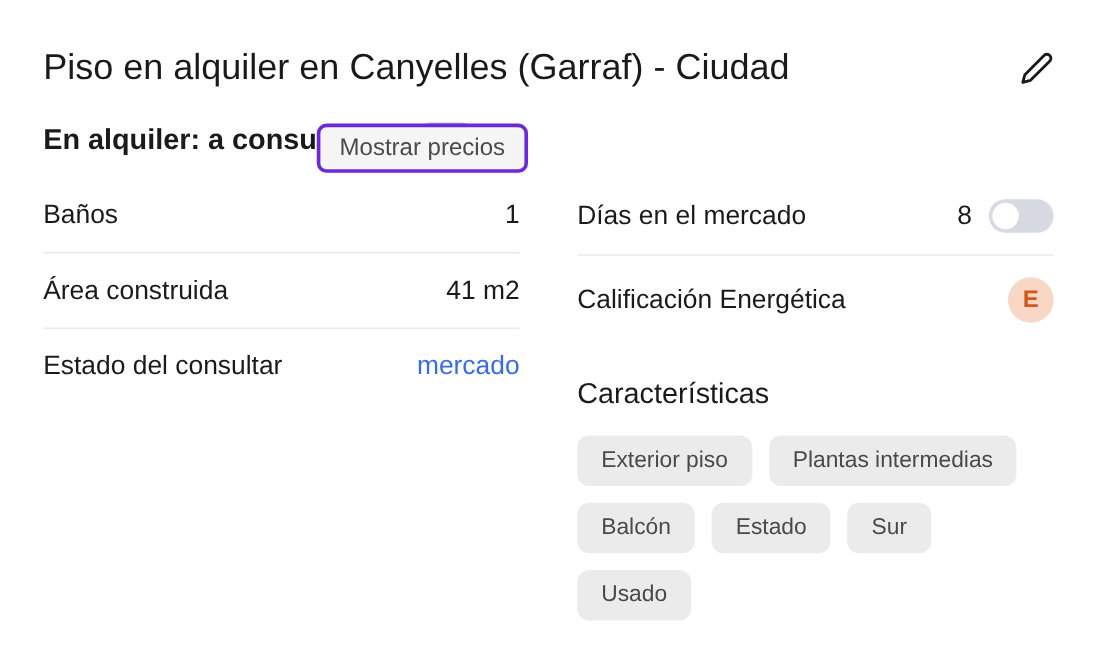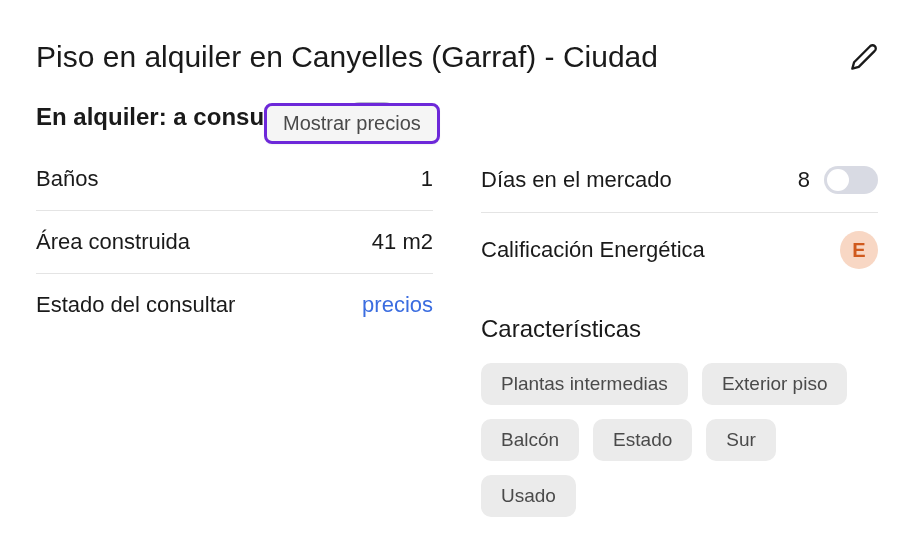--- a/index.html
+++ b/index.html
@@ -190,42 +190,42 @@
     <div class="stat-row">
       <span class="stat-label">Baños</span>
       <span class="stat-value">1</span>
     </div>
     <div class="stat-row">
       <span class="stat-label">Área construida</span>
       <span class="stat-value">41 m2</span>
     </div>
     <div class="stat-row no-border">
       <span class="stat-label">Estado del consultar</span>
-      <span class="stat-value stat-link">precios</span>
+      <span class="stat-value stat-link">mercado</span>
     </div>
   </div>
 
   <div class="col">
     <div class="stat-row">
       <span class="stat-label">Días en el mercado</span>
       <div class="stat-value-group">
         <span class="stat-value">8</span>
         <div class="toggle-small">
           <div class="toggle-small-knob"></div>
         </div>
       </div>
     </div>
     <div class="stat-row no-border">
       <span class="stat-label">Calificación Energética</span>
       <span class="energy-badge">E</span>
     </div>
 
     <h2 class="section-title">Características</h2>
     <div class="tags">
+      <span class="tag">Exterior piso</span>
       <span class="tag">Plantas intermedias</span>
-      <span class="tag">Exterior piso</span>
       <span class="tag">Balcón</span>
       <span class="tag">Estado</span>
       <span class="tag">Sur</span>
       <span class="tag">Usado</span>
     </div>
   </div>
 </div>
 
 </body></html>

